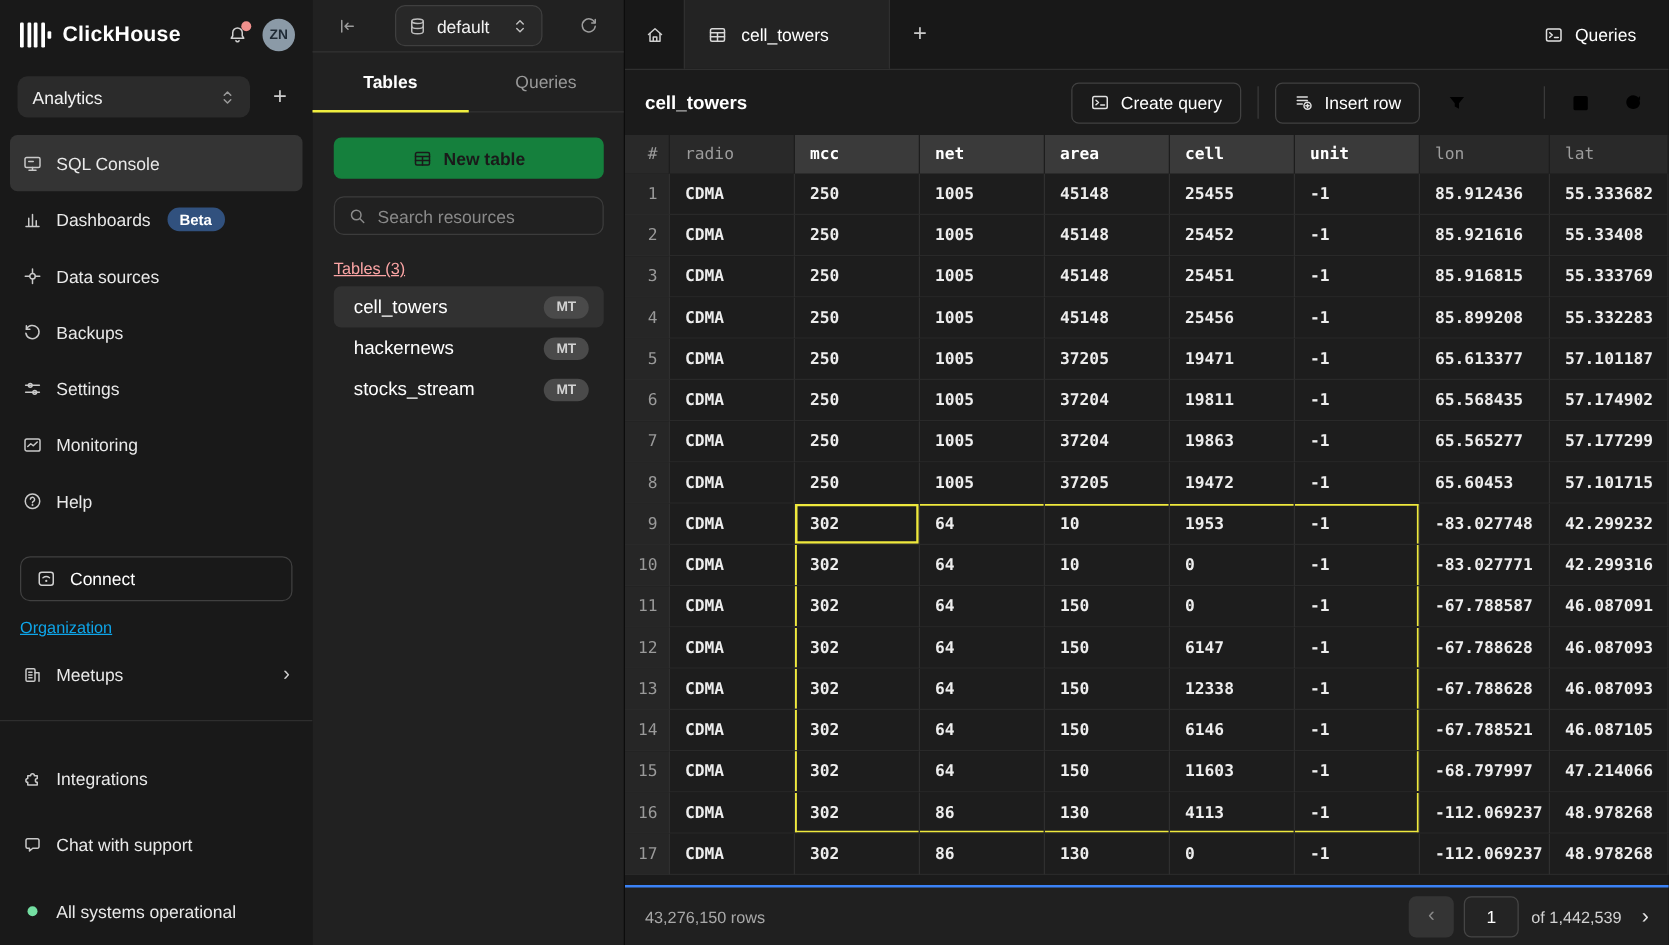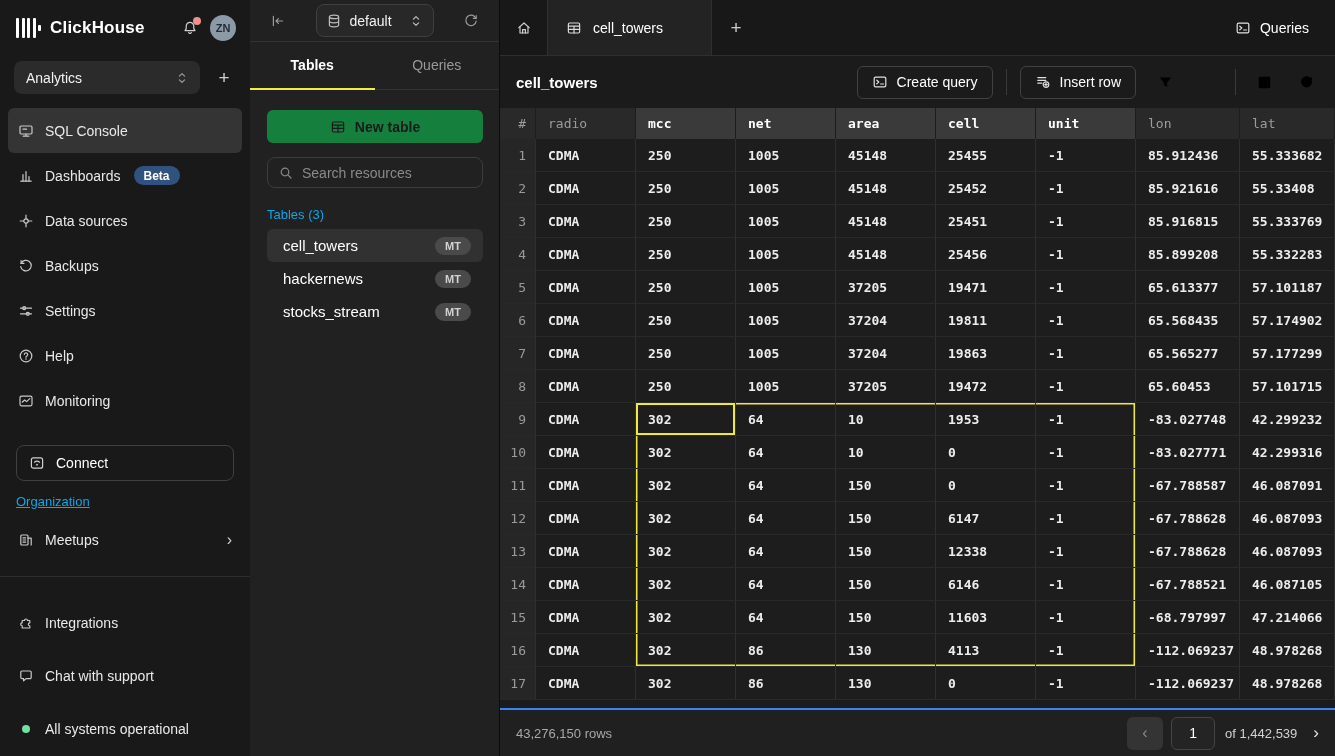--- a/index.html
+++ b/index.html
@@ -53,21 +53,21 @@
   .db-select .name { flex:1; }
   .db-select .icon { color:#bdbdbd; }
   .exp-tabs { height:48px; flex:none; display:flex; border-bottom:1px solid #333; }
   .exp-tab { flex:1; display:flex; align-items:center; justify-content:center; font-size:14px; color:#999; cursor:pointer; border-bottom:2px solid transparent; margin-bottom:-1px; }
   .exp-tab.active { color:#fff; font-weight:600; border-bottom-color:#f0ee3f; }
   .new-table-btn { margin:20px 16px 0 17px; height:33px; background:#15803d; color:#1a1a1a; border:none; border-radius:6px; font-size:14px; font-weight:600; display:flex; align-items:center; justify-content:center; gap:9px; cursor:pointer; font-family:inherit; }
   .new-table-btn .icon { color:#1a1a1a; }
   .search-box { margin:14px 16px 0 17px; height:31px; border:1px solid #3c3c3c; border-radius:8px; display:flex; align-items:center; gap:8px; padding:0 10px; color:#8a8a8a; }
   .search-box input { background:transparent; border:none; outline:none; color:#ddd; font-size:14px; width:100%; font-family:inherit; }
   .search-box input::placeholder { color:#8a8a8a; }
-  .tables-label { margin:19px 16px 7px 17px; color:#0ea5e9; font-size:13px; }
+  .tables-label { margin:19px 16px 7px 17px; color:#fca5a5; font-size:13px;text-decoration:underline; }
   .tables-list { margin:0 16px 0 17px; }
   .table-item { height:33px; border-radius:6px; display:flex; align-items:center; justify-content:space-between; padding:0 12px 0 16px; cursor:pointer; }
   .table-item.selected { background:#313131; }
   .table-item .tname { font-size:15px; color:#fff; }
   .mt-badge { background:#4a4a4a; color:#d2d2d2; font-size:11px; font-weight:700; padding:3px 10px; border-radius:10px; }
 
   
   .main { flex:1; min-width:0; background:#1b1b1b; display:flex; flex-direction:column; }
   .tabbar { height:56px; flex:none; background:#181818; border-bottom:1px solid #2f2f2f; display:flex; align-items:stretch; }
   .home-btn { width:47px; display:flex; align-items:center; justify-content:center; color:#cfcfcf; cursor:pointer; }
@@ -192,35 +192,35 @@
               <path d="M2.5 5.2h11M2.5 10.8h11"></path>
               <circle cx="6.2" cy="5.2" r="1.5"></circle>
               <circle cx="9.8" cy="10.8" r="1.5"></circle>
             </svg>
           </span>
           <span>Settings</span>
         </div>
         <div class="nav-item">
           <span class="icon">
             <svg viewBox="0 0 16 16">
+              <rect x="2" y="3.2" width="12" height="9.6" rx="1.5"></rect>
+              <path d="M4.2 9.2l2.4-2.2 2 1.6 3.2-3"></path>
+            </svg>
+          </span>
+          <span>Monitoring</span>
+        </div>
+        <div class="nav-item">
+          <span class="icon">
+            <svg viewBox="0 0 16 16">
               <circle cx="8" cy="8" r="5.8"></circle>
               <path d="M6.3 6.3a1.7 1.7 0 1 1 2.4 1.8c-.5.25-.7.55-.7 1.1"></path>
               <circle cx="8" cy="11" r=".8" style="fill:currentColor;stroke:none"></circle>
             </svg>
           </span>
           <span>Help</span>
-        </div>
-        <div class="nav-item">
-          <span class="icon">
-            <svg viewBox="0 0 16 16">
-              <rect x="2" y="3.2" width="12" height="9.6" rx="1.5"></rect>
-              <path d="M4.2 9.2l2.4-2.2 2 1.6 3.2-3"></path>
-            </svg>
-          </span>
-          <span>Monitoring</span>
         </div>
       </nav>
 
     <button class="connect-btn">
       <span class="icon">
           <svg viewBox="0 0 16 16">
             <rect x="2.4" y="2.8" width="11.2" height="10.4" rx="2"></rect>
             <path d="M5.4 7.2c1.6-1.2 3.6-1.2 5.2 0"></path>
             <circle cx="8" cy="9.7" r=".9" style="fill:currentColor;stroke:none"></circle>
           </svg>

